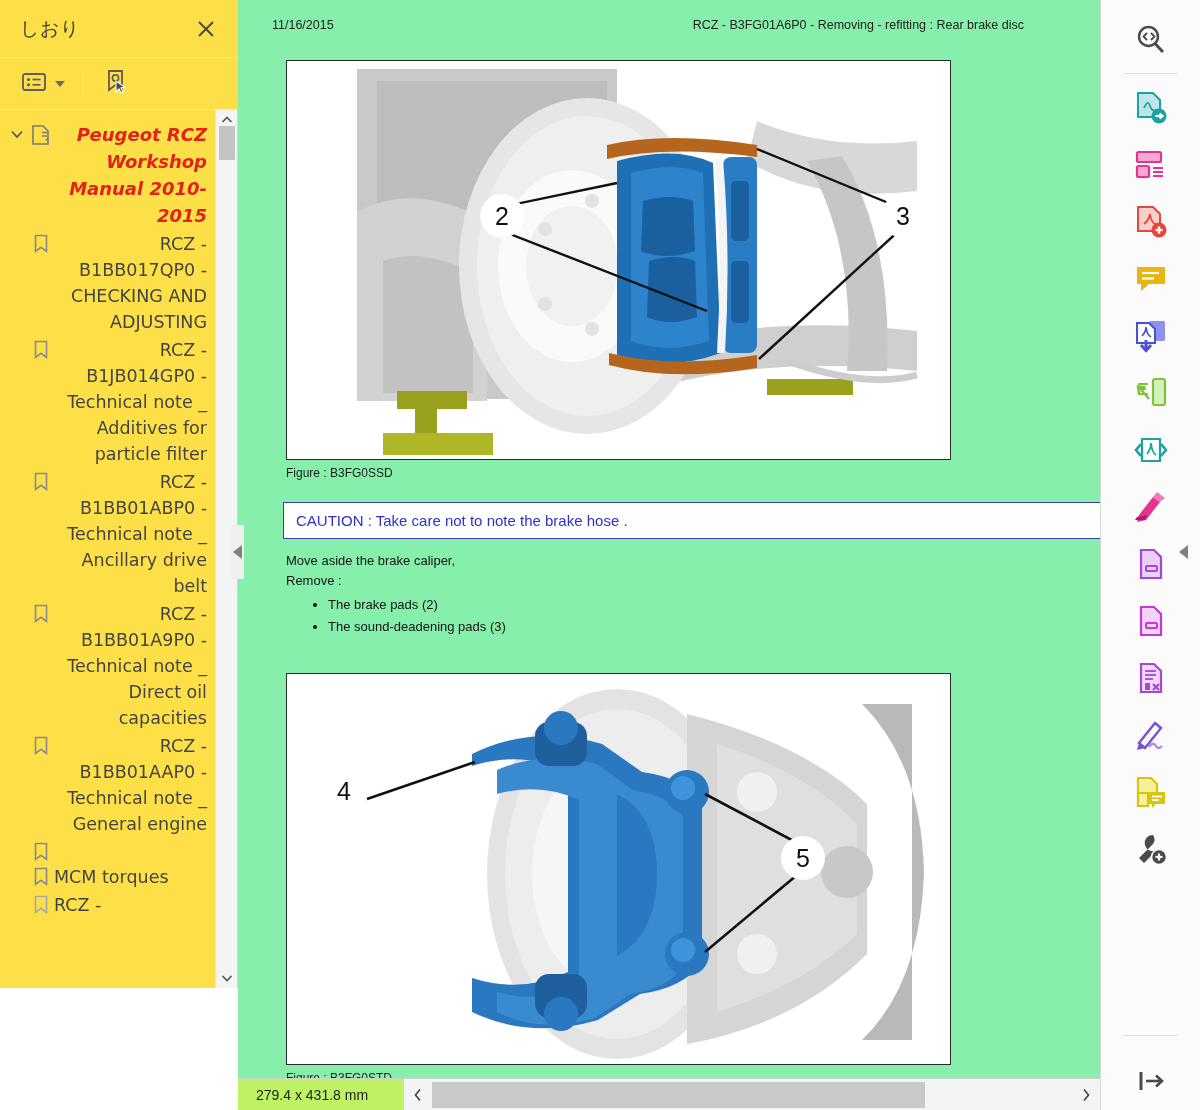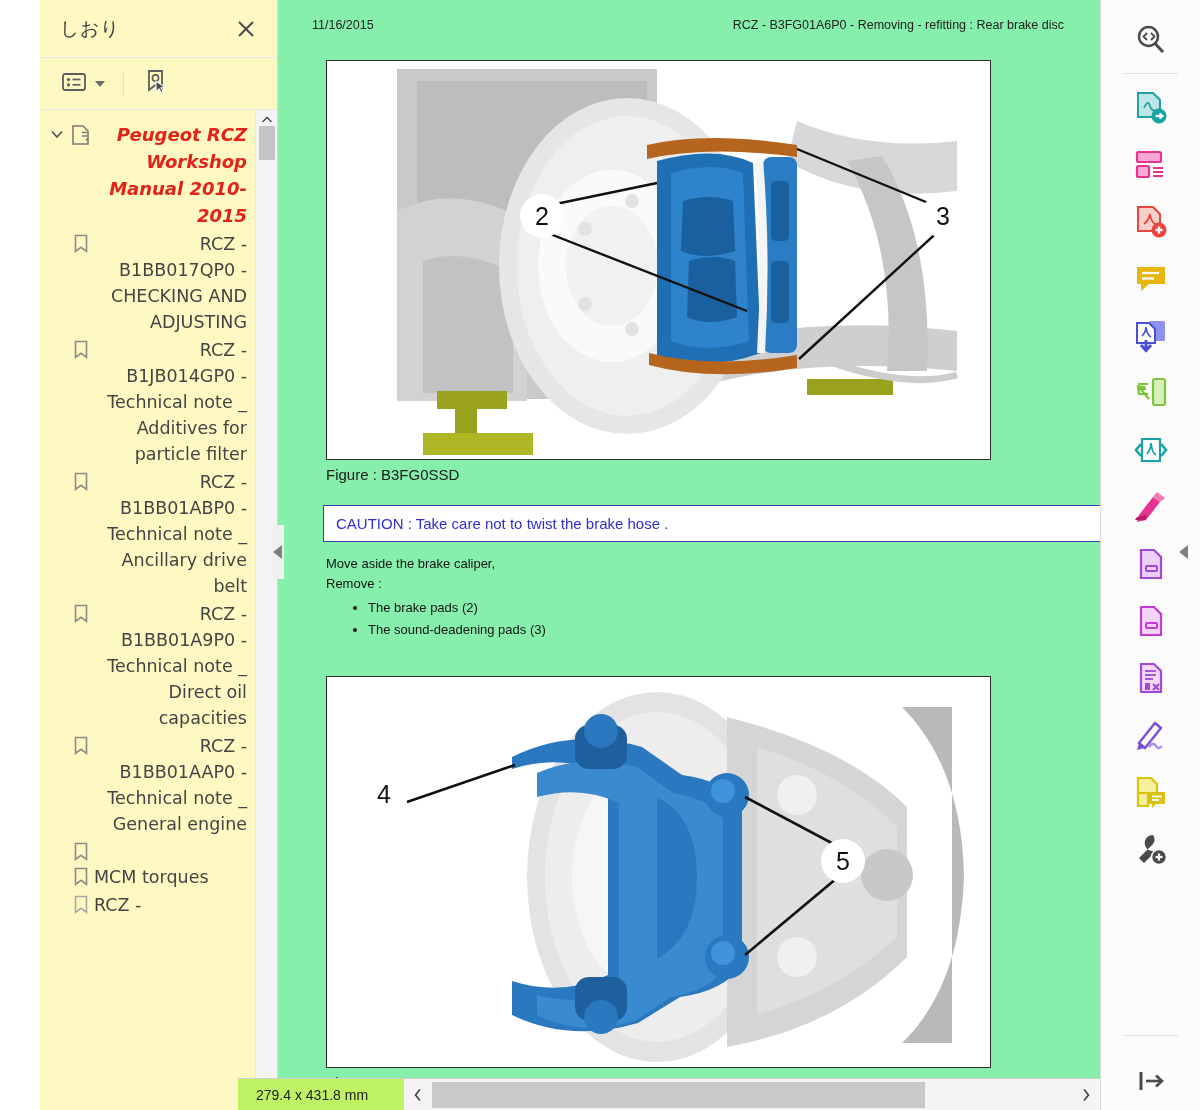--- a/index.html
+++ b/index.html
@@ -12,26 +12,25 @@
   #app {
     position: relative;
     width: 1200px; height: 1110px;
     display: flex;
     background: #fff;
   }
 
   
   #sidebar {
     position: relative;
-    width: 238px; height: 1110px;
-    background: #fef9c3;
+    width: 238px; height: 988px;
+    background: #fde047;
     border-right: 1px solid #d6d6d6;
     display: flex; flex-direction: column;
     flex: 0 0 238px;
-    margin-left: 40px;
   }
   .sb-header {
     height: 58px;
     display: flex; align-items: center; justify-content: space-between;
     padding: 0 18px 0 20px;
     border-bottom: 1px solid #e6e6e6;
   }
   .sb-title {
     font-size: 19px; color: #3c3c3c; letter-spacing: .5px;
     font-family: "DejaVu Sans", sans-serif;
@@ -162,21 +161,21 @@
     margin: 28px 0 0 48px;
     width: 665px; height: 400px;
     border: 1px solid #2b2b2b;
     background: #fff;
     position: relative;
     overflow: hidden;
   }
   .figure-box.second { height: 392px; margin-top: 36px; }
   .fig-caption {
     margin: 6px 0 0 48px;
-    font-size: 15px; color: #1c1c1c;
+    font-size: 12px; color: #1c1c1c;
   }
 
   .caution {
     margin: 22px 0 0 45px;
     width: 830px;
     border: 1px solid #3b3bb5;
     padding: 9px 12px;
     font-size: 15px;
     color: #2f2fcf;
     background: #fff;
@@ -481,21 +480,21 @@
           <line x1="195" y1="162" x2="420" y2="250" stroke="#111" stroke-width="2.4"></line>
 
           <line x1="470" y1="88" x2="616" y2="148" stroke="#111" stroke-width="2.4"></line>
           <line x1="472" y1="298" x2="616" y2="166" stroke="#111" stroke-width="2.4"></line>
         </svg>
         <span class="callout" style="left:193px; top:133px;">2</span>
         <span class="callout" style="left:594px; top:133px;">3</span>
       </div>
       <div class="fig-caption">Figure : B3FG0SSD</div>
 
-      <div class="caution">CAUTION : Take care not to twist the brake hose .</div>
+      <div class="caution">CAUTION : Take care not to note the brake hose .</div>
 
       <div class="body-text">
         <p>Move aside the brake caliper,</p>
         <div>Remove :</div>
         <ul>
           <li>The brake pads (2)</li>
           <li>The sound-deadening pads (3)</li>
         </ul>
       </div>
 

